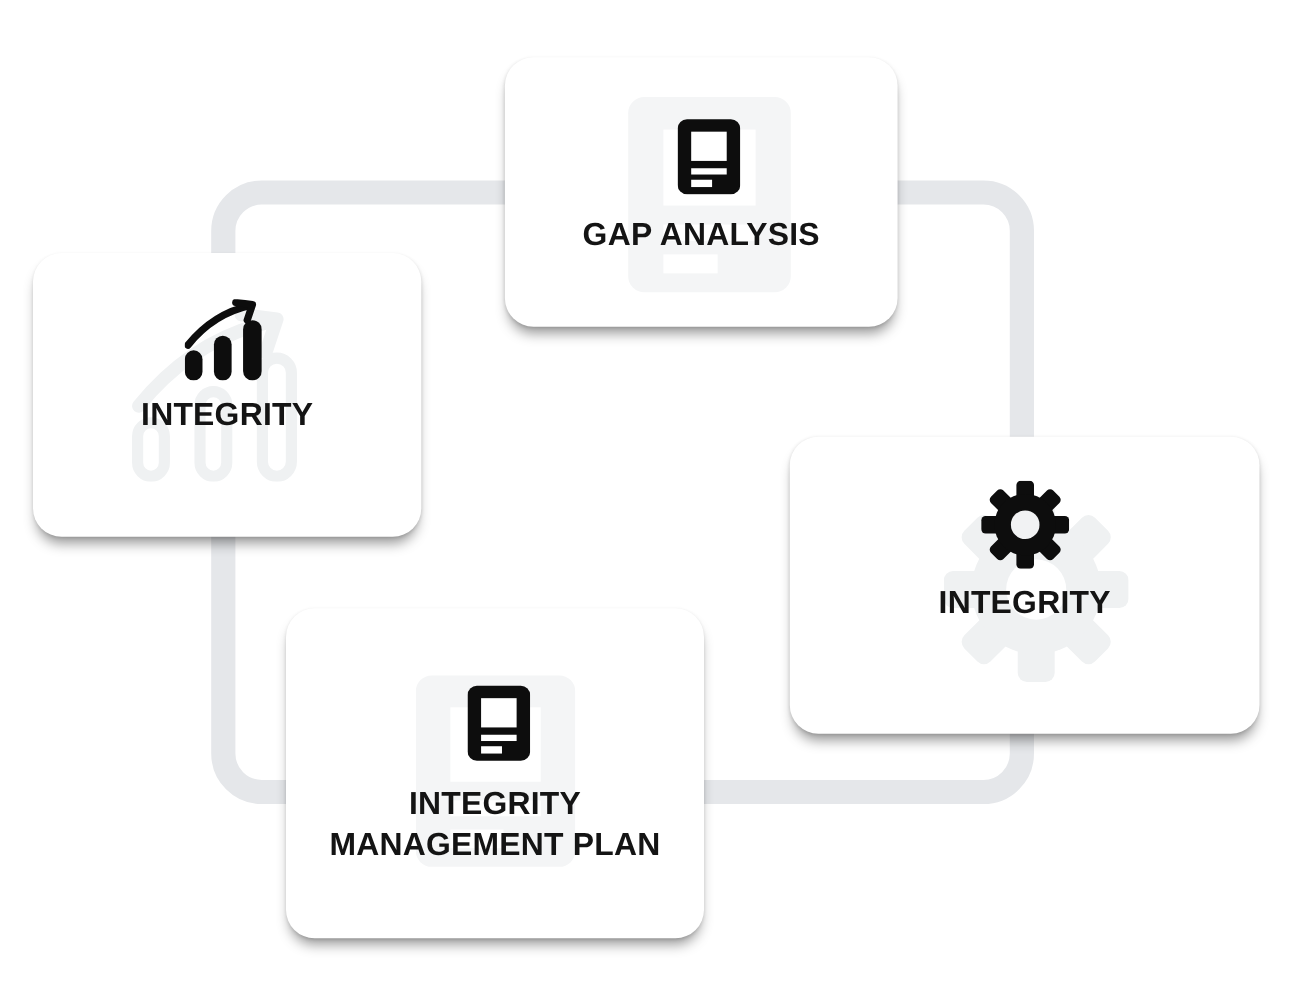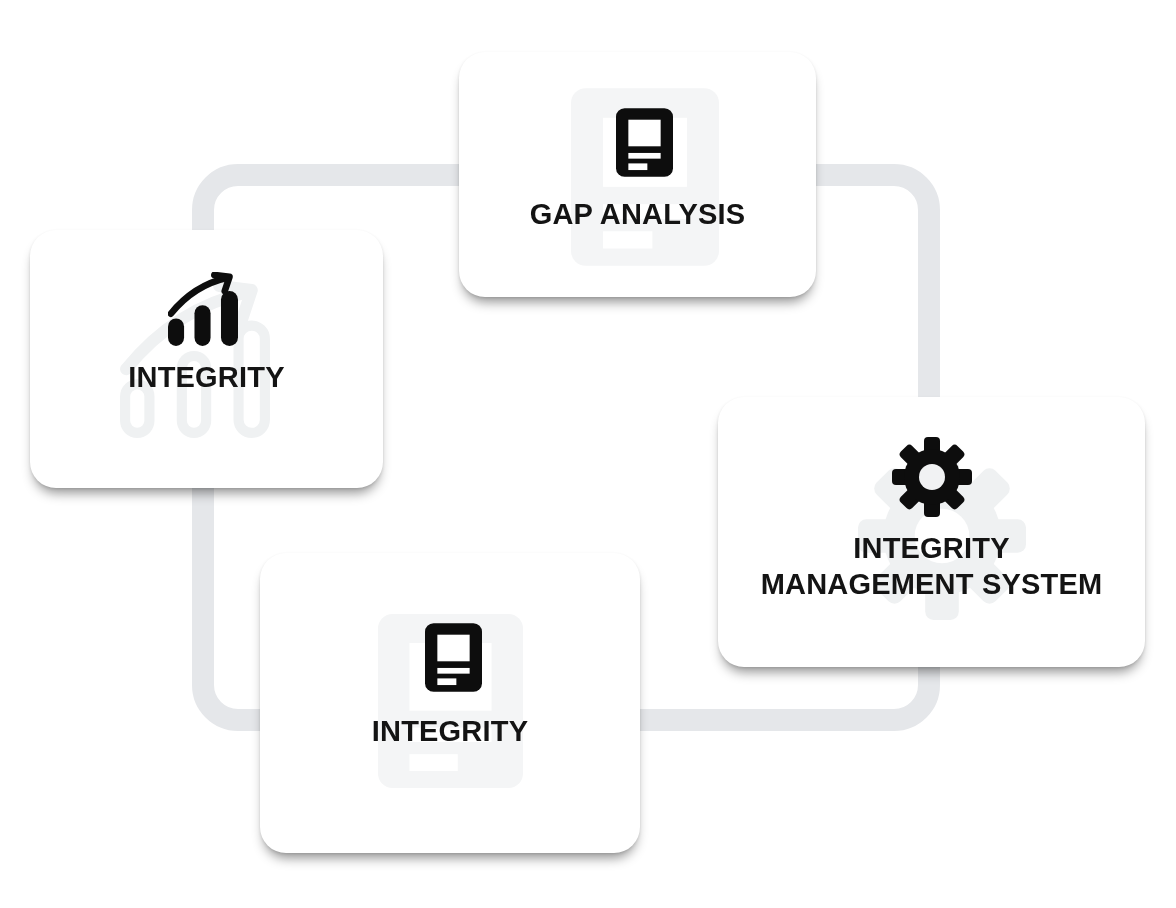--- a/index.html
+++ b/index.html
@@ -128,35 +128,35 @@
         <rect x="32" y="0" width="16" height="18" rx="4" transform="rotate(180 40 40)"></rect>
         <rect x="32" y="0" width="16" height="18" rx="4" transform="rotate(-135 40 40)"></rect>
         <rect x="32" y="0" width="16" height="18" rx="4" transform="rotate(-90 40 40)"></rect>
         <rect x="32" y="0" width="16" height="18" rx="4" transform="rotate(-45 40 40)"></rect>
         <circle cx="40" cy="40" r="28"></circle>
       </g>
       <circle cx="40" cy="40" r="13" fill="#f1f2f3"></circle>
     </svg>
     <div class="label">
       <div>INTEGRITY</div>
-      <div>MANAGEMENT SYSTEM</div>
     </div>
   </div>
 
   <div class="card card-imp">
     <svg class="ghost ghost-plate" viewBox="0 0 60 72">
       <rect x="0" y="0" width="60" height="72" rx="6" fill="currentColor"></rect>
       <rect x="13" y="12" width="34" height="28" fill="var(--detail)"></rect>
       <rect x="13" y="47" width="34" height="6" fill="var(--detail)"></rect>
       <rect x="13" y="58" width="20" height="7" fill="var(--detail)"></rect>
     </svg>
     <svg class="icon" viewBox="0 0 60 72">
       <rect x="0" y="0" width="60" height="72" rx="9" fill="currentColor"></rect>
       <rect x="13" y="12" width="34" height="28" fill="var(--detail)"></rect>
       <rect x="13" y="47" width="34" height="6" fill="var(--detail)"></rect>
       <rect x="13" y="58" width="20" height="7" fill="var(--detail)"></rect>
     </svg>
     <div class="label">
       <div>INTEGRITY</div>
+      <div>MANAGEMENT PLAN</div>
     </div>
   </div>
 
 </div>
 
 </body></html>

